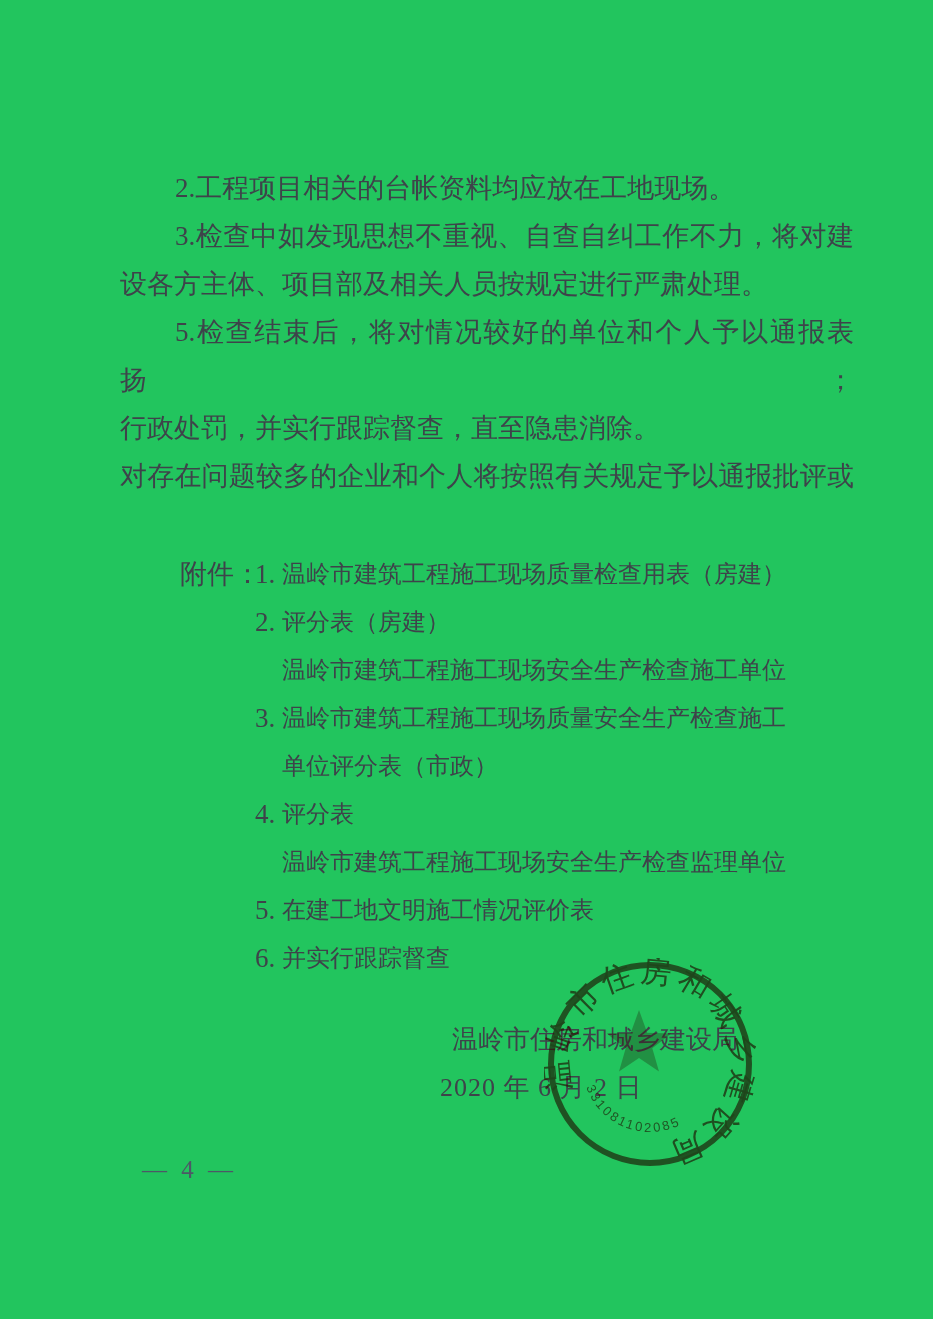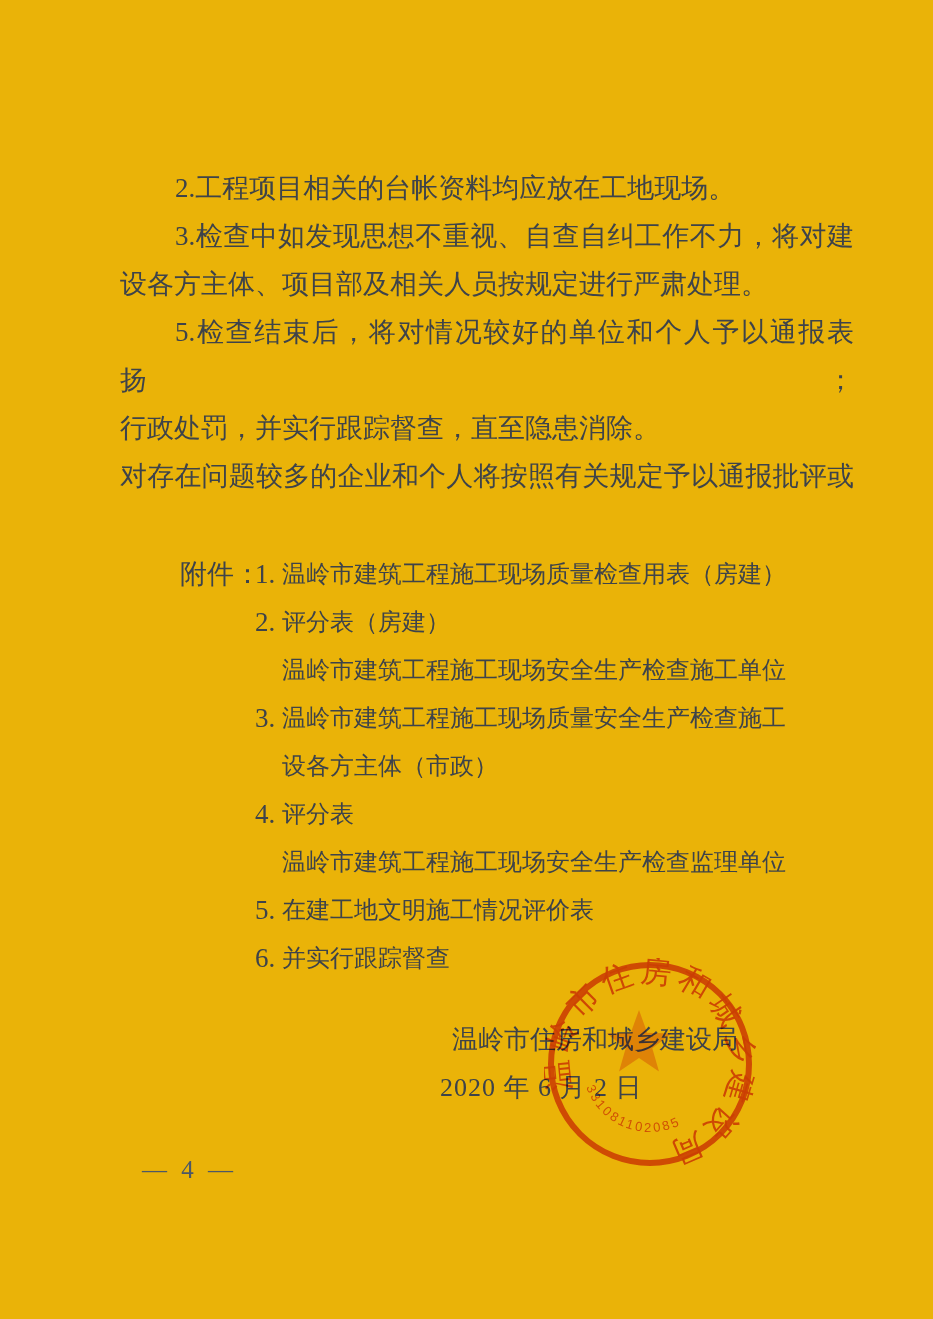--- a/index.html
+++ b/index.html
@@ -11,21 +11,21 @@
     width: 933px;
     height: 1319px;
     position: relative;
     overflow: hidden;
     font-family: "Liberation Serif", "DejaVu Serif", serif;
     color: #3e434a;
   }
   .page {
     position: absolute;
     inset: 0;
-    background: #eab308;
+    background: #22c55e;
   }
   
   .content {
     position: absolute;
     left: 120px;
     top: 164px;
     width: 734px;
   }
   .para { margin: 0; }
   .line {
@@ -151,21 +151,21 @@
           <div class="attach-lines">
             <div class="aline">评分表（房建）</div>
             <div class="aline">温岭市建筑工程施工现场安全生产检查施工单位</div>
           </div>
         </div>
 
         <div class="attach-item">
           <span class="attach-num">3.</span>
           <div class="attach-lines">
             <div class="aline">温岭市建筑工程施工现场质量安全生产检查施工</div>
-            <div class="aline">设各方主体（市政）</div>
+            <div class="aline">单位评分表（市政）</div>
           </div>
         </div>
 
         <div class="attach-item">
           <span class="attach-num">4.</span>
           <div class="attach-lines">
             <div class="aline">评分表</div>
             <div class="aline">温岭市建筑工程施工现场安全生产检查监理单位</div>
           </div>
         </div>

